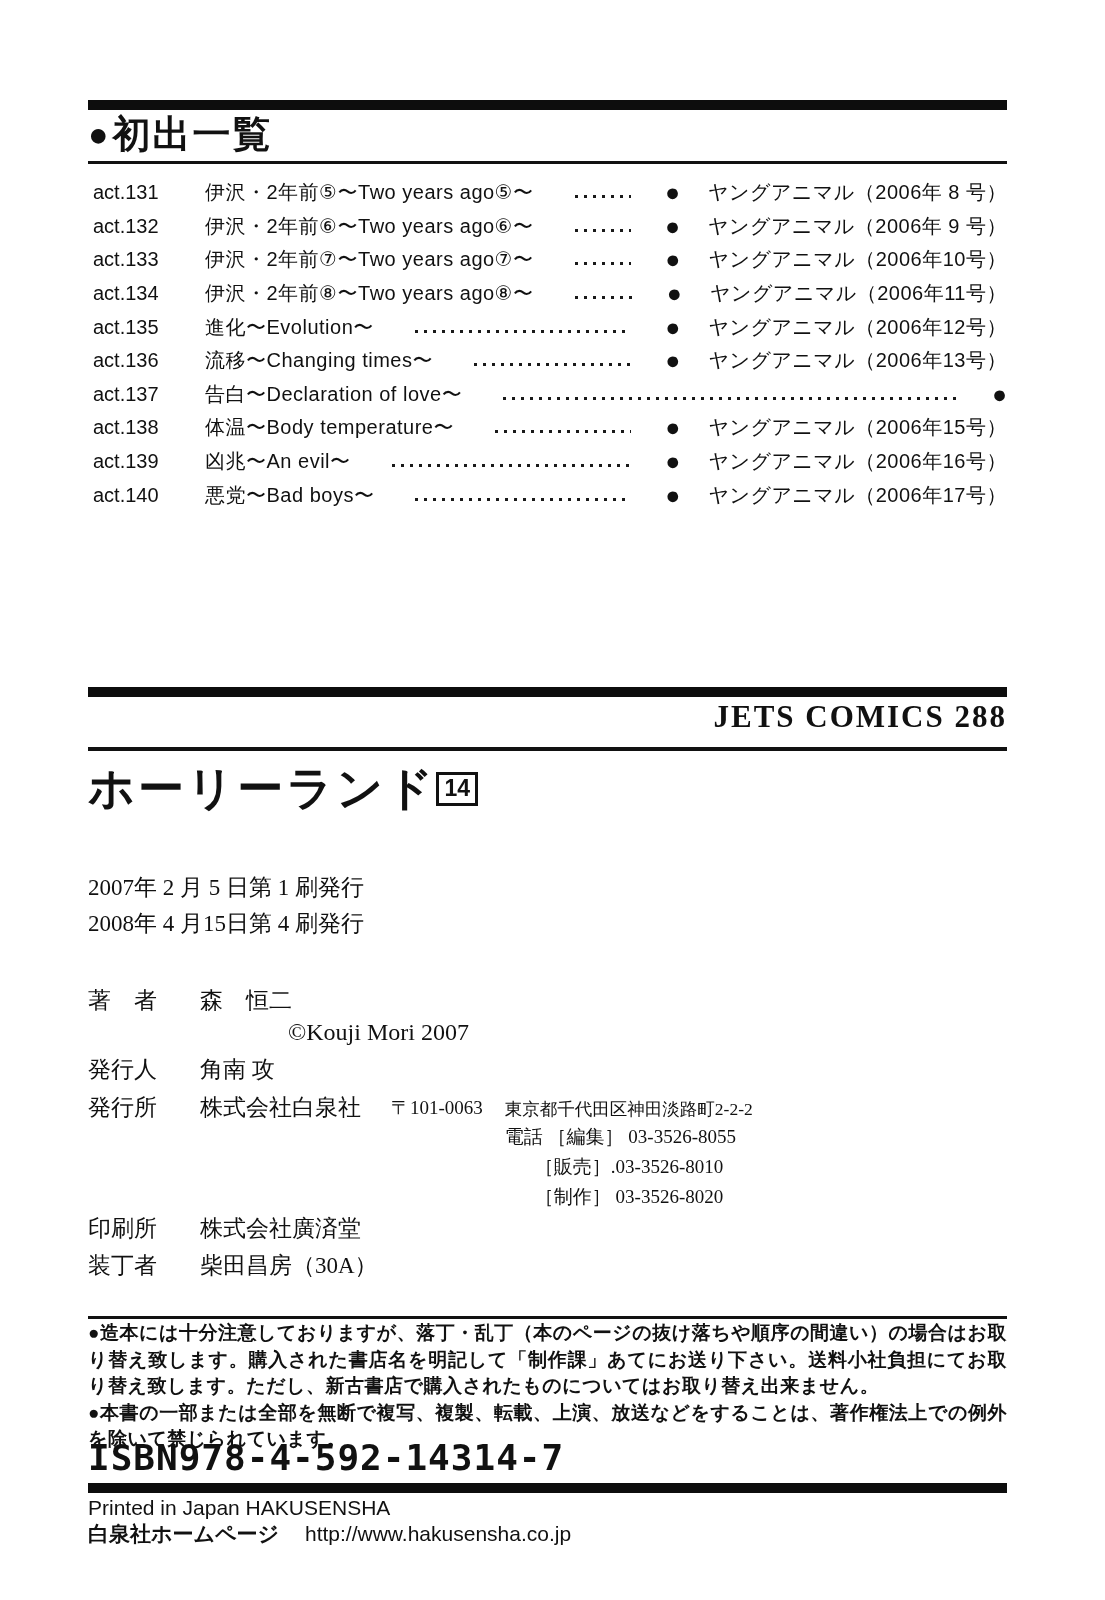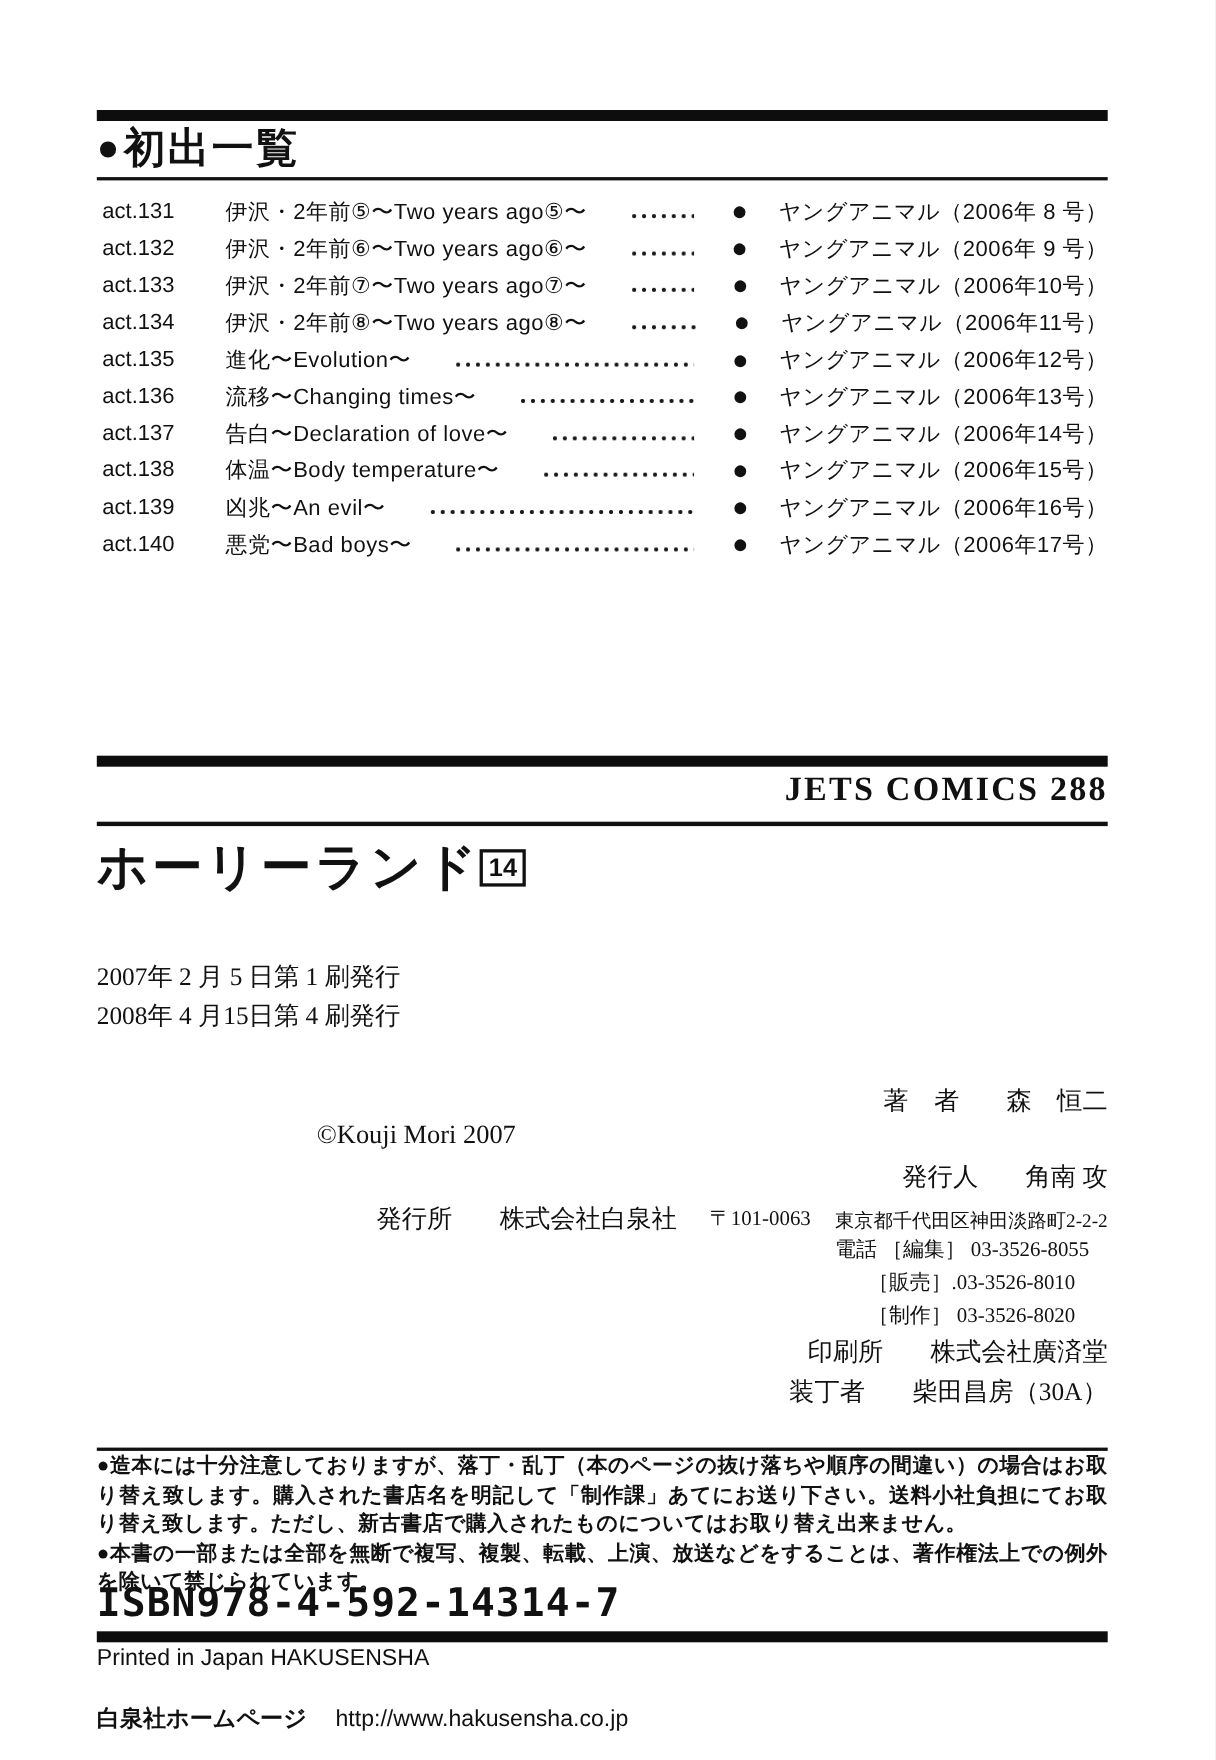--- a/index.html
+++ b/index.html
@@ -48,21 +48,21 @@
   }
   .vol-box {
     display:inline-block; border:3px solid #111; margin-left:0;
     font-size:23px; font-weight:bold; line-height:1.1; padding:1px 5px 2px 5px;
     letter-spacing:0;
   }
 
   
   .serif { font-family:"Liberation Serif","DejaVu Serif",serif; }
   .printings { top:870px; font-size:23px; line-height:36px; }
-  .col-row { position:absolute; display:flex; font-size:23px;justify-content:flex-end; }
+  .col-row { position:absolute; display:flex; font-size:23px; }
   .col-row .lbl { width:96px; flex:0 0 auto; }
   .col-row .val { margin-left:16px; }
   .copyright { position:absolute; top:1019px; left:200px; font-size:24px; }
 
   .publisher-row .postal { margin-left:30px; font-size:19px; padding-top:3px; }
   .addr-col { margin-left:22px; padding-top:4px; }
   .addr-col .addr { font-size:17.5px; line-height:26px; }
   .phone-line { font-size:19px; line-height:30px; }
   .phone-line.indented { padding-left:30px; }
 
@@ -78,21 +78,21 @@
     font-family:"DejaVu Sans Mono","Liberation Mono",monospace;
     font-weight:bold; font-size:36px; letter-spacing:1px;
   }
   .footer {
     position:absolute; top:1496px; left:88px; width:919px;
     display:flex; justify-content:space-between; align-items:baseline;
     font-size:21px;
     flex-direction:column;
   }
   .footer .site { display:flex; gap:26px; align-items:baseline; }
-  .footer .site-label { font-weight:bold;margin-top:28px; }
+  .footer .site-label { font-weight:bold; }
 </style>
 </head>
 <body>
 
 <div class="page">
 
   <div class="bar" style="top:100px;height:10px;"></div>
 
   <div class="content sec-header">
     <span class="dot">●</span>
@@ -141,21 +141,20 @@
       <span class="title">流移〜Changing times〜</span>
       <span class="leader"></span>
       <span class="bullet">●</span>
       <span class="mag">ヤングアニマル（2006年13号）</span>
     </div>
       <div class="pub-row">
       <span class="act">act.137</span>
       <span class="title">告白〜Declaration of love〜</span>
       <span class="leader"></span>
       <span class="bullet">●</span>
-      <span class="mag">ヤングアニマル（2006年14号）</span>
     </div>
       <div class="pub-row">
       <span class="act">act.138</span>
       <span class="title">体温〜Body temperature〜</span>
       <span class="leader"></span>
       <span class="bullet">●</span>
       <span class="mag">ヤングアニマル（2006年15号）</span>
     </div>
       <div class="pub-row">
       <span class="act">act.139</span>

